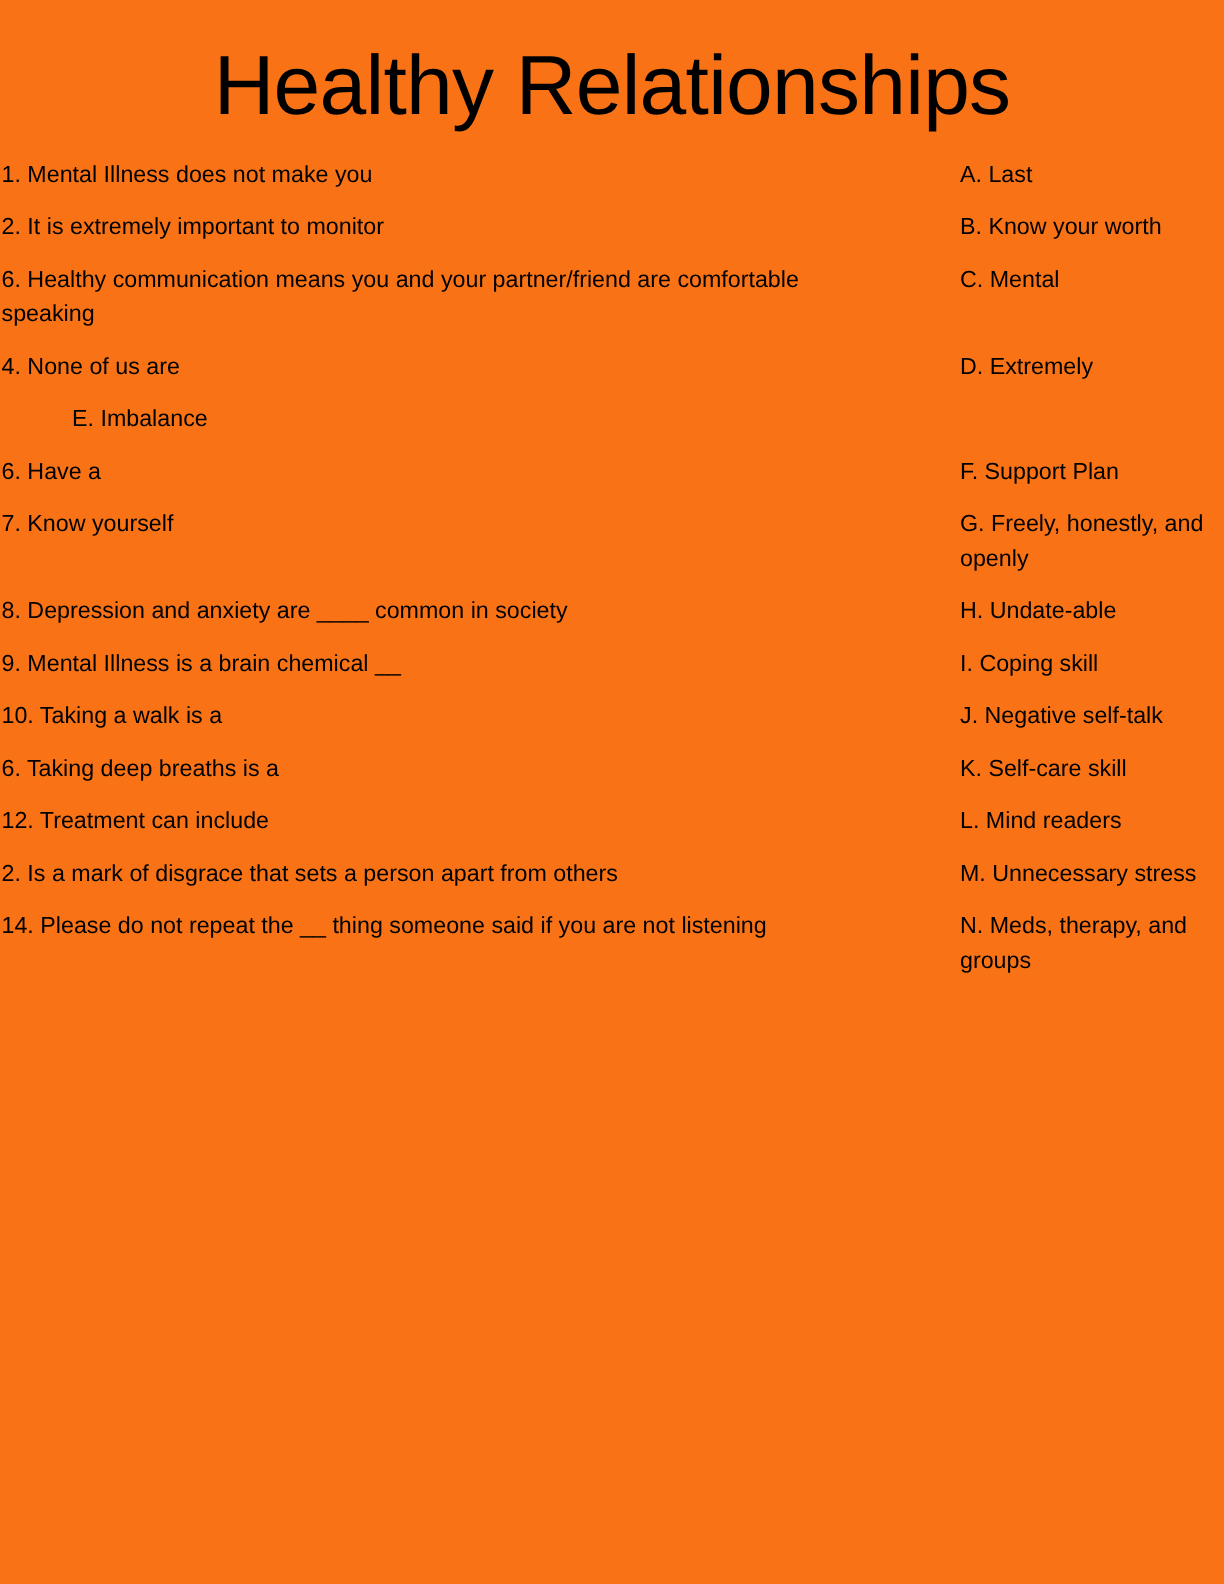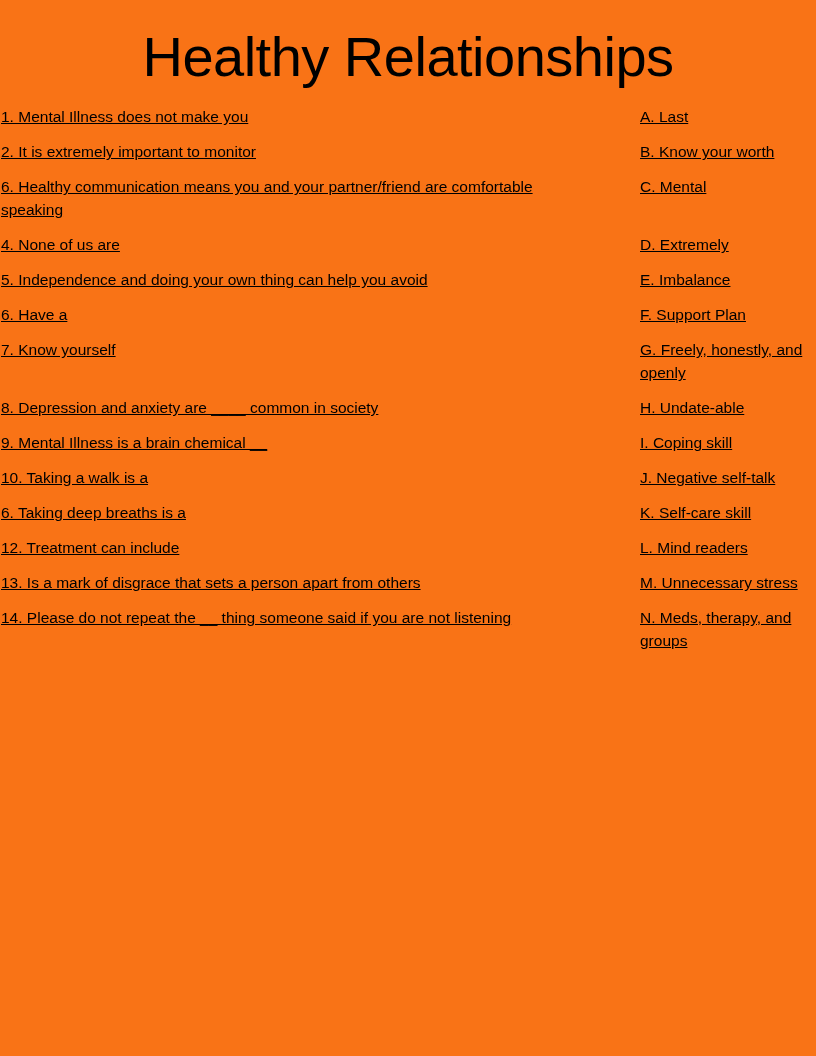--- a/index.html
+++ b/index.html
@@ -21,21 +21,20 @@
     margin: 24px 0 0 0;
     text-align: center;
     font-size: 56px;
     font-weight: 400;
     line-height: 1.18;
     letter-spacing: -0.5px;
     color: #000000;
   }
   .rows {
     padding-top: 15px;
-    text-decoration: underline;
   }
   .row {
     display: flex;
     align-items: flex-start;
     margin-bottom: 12px;
     font-size: 15.5px;
     line-height: 23px;
   }
   .q {
     width: 592px;
@@ -65,21 +64,20 @@
       </div>
       <div class="row">
         <div class="q">6. Healthy communication means you and your partner/friend are comfortable speaking</div>
         <div class="a">C. Mental</div>
       </div>
       <div class="row">
         <div class="q">4. None of us are</div>
         <div class="a">D. Extremely</div>
       </div>
       <div class="row">
-        <div class="q">5. Independence and doing your own thing can help you avoid</div>
         <div class="a">E. Imbalance</div>
       </div>
       <div class="row">
         <div class="q">6. Have a</div>
         <div class="a">F. Support Plan</div>
       </div>
       <div class="row">
         <div class="q">7. Know yourself</div>
         <div class="a">G. Freely, honestly, and openly</div>
       </div>
@@ -97,21 +95,21 @@
       </div>
       <div class="row">
         <div class="q">6. Taking deep breaths is a</div>
         <div class="a">K. Self-care skill</div>
       </div>
       <div class="row">
         <div class="q">12. Treatment can include</div>
         <div class="a">L. Mind readers</div>
       </div>
       <div class="row">
-        <div class="q">13. Is a mark of disgrace that sets a person apart from others</div>
+        <div class="q">2. Is a mark of disgrace that sets a person apart from others</div>
         <div class="a">M. Unnecessary stress</div>
       </div>
       <div class="row">
         <div class="q">14. Please do not repeat the __ thing someone said if you are not listening</div>
         <div class="a">N. Meds, therapy, and groups</div>
       </div>
     </div>
 </div>
 
 </body></html>

